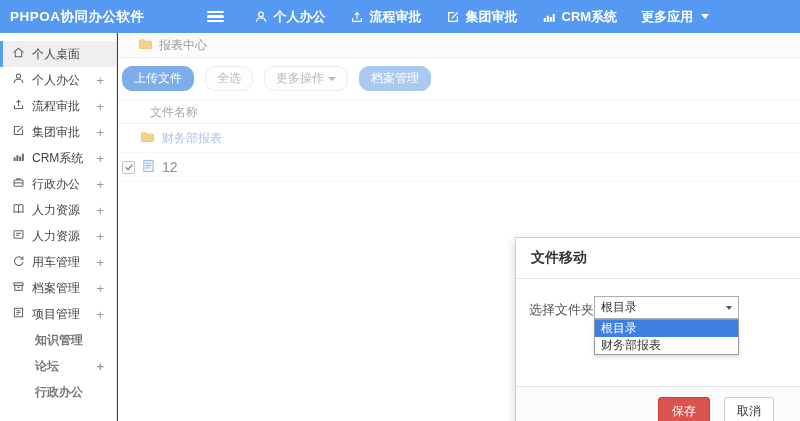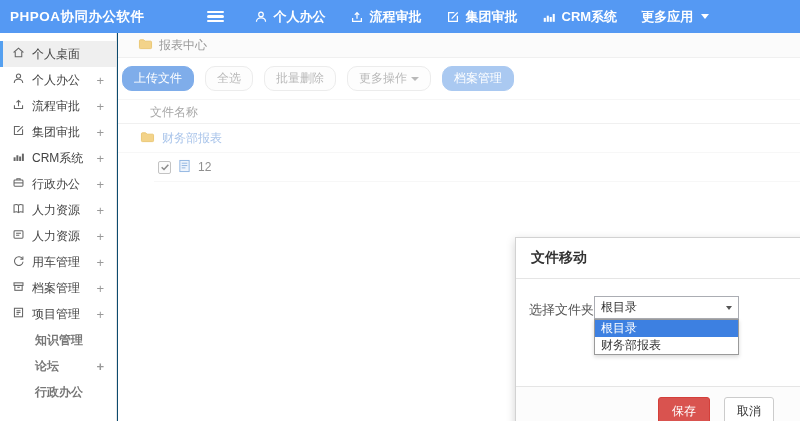--- a/index.html
+++ b/index.html
@@ -43,21 +43,21 @@
   .btn-primary { background:#7fadea; color:#fff; border:1px solid #7fadea; }
   .btn-light { background:#fdfdfd; color:#b9b9b9; border:1px solid #ececec; }
   .btn-newfolder { background:#aac9f1; color:#fff; border:1px solid #aac9f1; }
   .caret-gray { width:0; height:0; border-left:4px solid transparent; border-right:4px solid transparent;
                 border-top:4.5px solid #b9b9b9; margin-left:4px; }
   .tbl-header { height:24px; line-height:24px; padding-left:32px; font-size:12px; color:#a8a8a8;
                 border-bottom:1px solid #f0f0f0; }
   .row-folder { height:29px; display:flex; align-items:center; gap:7px; padding-left:22px;
                 font-size:12px; color:#a9c4ea; border-bottom:1px solid #f7f7f7; cursor:pointer; }
   .row-file { height:29px; display:flex; align-items:center; gap:7px; padding-left:4px;
-              font-size:12px; color:#8f8f8f; border-bottom:1px solid #f7f7f7;margin-left:36px; }
+              font-size:14px; color:#8f8f8f; border-bottom:1px solid #f7f7f7; }
   .checkbox { width:13px; height:13px; border:1px solid #c3c3c3; background:#fbfbfb; border-radius:2px;
               display:inline-flex; align-items:center; justify-content:center; cursor:pointer; }
 
   
   .modal { position:absolute; left:515px; top:237px; width:300px; height:200px; background:#fff;
            border:1px solid #d2d2d2; box-shadow:0 3px 9px rgba(0,0,0,.18); }
   .modal-header { height:41px; border-bottom:1px solid #e5e5e5; display:flex; align-items:center;
                   padding-left:15px; font-size:14px; font-weight:bold; color:#333; }
   .modal-label { position:absolute; left:13px; top:63px; font-size:13px; color:#555; }
   .select-box { position:absolute; left:78px; top:58px; width:145px; height:23px; background:#fff;
@@ -283,21 +283,20 @@
         <svg width="15" height="13" viewBox="0 0 16 14">
           <path d="M1.5 4 Q1.5 3 2.5 3 H6 L7.5 4.5 H13.5 Q14.5 4.5 14.5 5.5 V11.5 Q14.5 12.5 13.5 12.5 H2.5 Q1.5 12.5 1.5 11.5 Z" fill="#f3d38a" stroke="#e9c671"></path>
         </svg>
       </span>
       <span>报表中心</span>
     </div>
 
     <div class="toolbar">
       <div class="btn btn-primary">上传文件</div>
       <div class="btn btn-light">全选</div>
-      <div class="btn btn-light">批量删除</div>
       <div class="btn btn-light">
         <span>更多操作</span>
         <span class="caret-gray"></span>
       </div>
       <div class="btn btn-newfolder">档案管理</div>
     </div>
 
     <div class="tbl-header">文件名称</div>
 
     <div class="row-folder">

